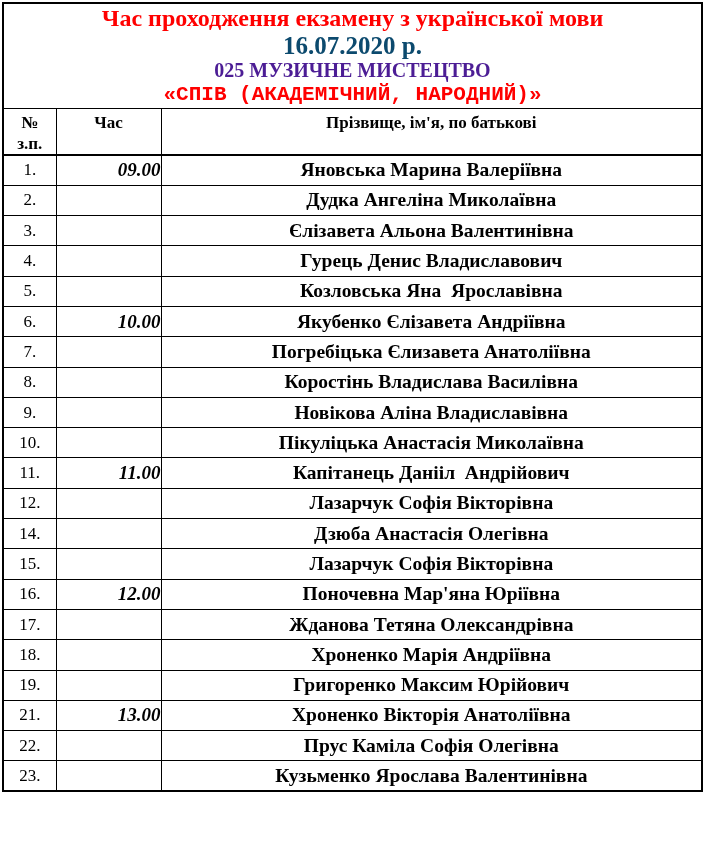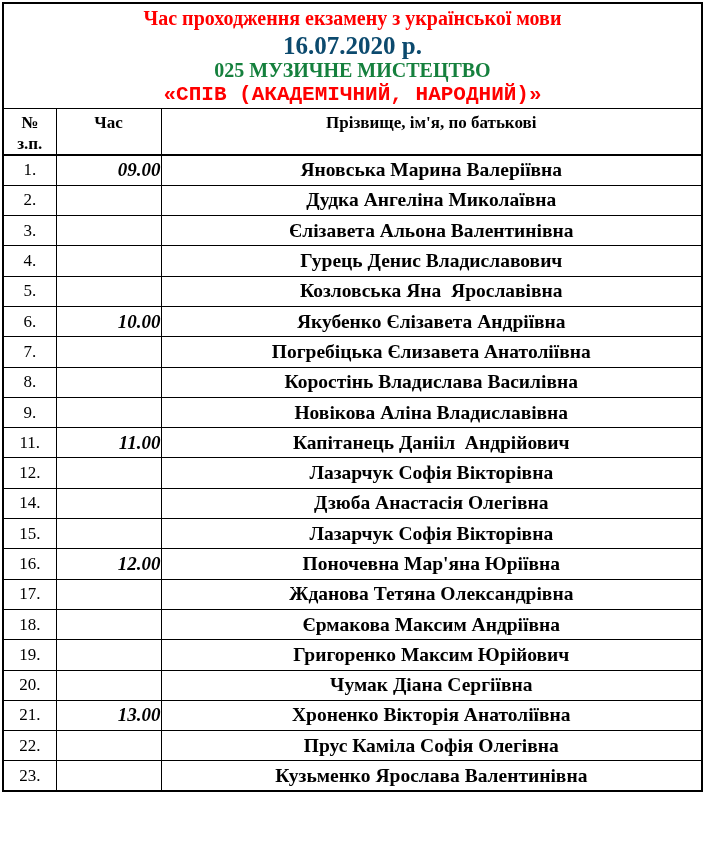--- a/index.html
+++ b/index.html
@@ -37,21 +37,21 @@
 
   
   .title-cell {
     border-bottom: 2px solid #000000;
     text-align: center;
     vertical-align: top;
     padding-top: 5px;
     height: 104px;
     font-weight: bold;
   }
-  .title-line-1 { font-size: 20px; line-height: 28px; }
+  .title-line-1 { font-size: 24px; line-height: 28px; }
   .title-line-2 { font-size: 25px; line-height: 27px; }
   .title-line-3 { font-size: 20px; line-height: 23px; }
   .title-line-4 { font-size: 21px; line-height: 25px; font-family: Liberation Mono, monospace; }
 
   
   tr.header-row { height: 45px; }
   tr.header-row th {
     border-bottom: 2px solid #000000;
     vertical-align: top;
     text-align: center;
@@ -94,21 +94,21 @@
     <colgroup>
       <col class="c-num">
       <col class="c-time">
       <col class="c-name">
     </colgroup>
     <thead>
       <tr>
         <td class="title-cell" colspan="3">
           <div class="title-line-1" style="color: rgb(255, 0, 0);">Час проходження екзамену з української мови</div>
           <div class="title-line-2" style="color: #0c4a6e;">16.07.2020 р.</div>
-          <div class="title-line-3" style="color: #15803d;">025 МУЗИЧНЕ МИСТЕЦТВО</div>
+          <div class="title-line-3" style="color: #4c1d95;">025 МУЗИЧНЕ МИСТЕЦТВО</div>
           <div class="title-line-4" style="color: rgb(255, 0, 0);">«СПІВ (АКАДЕМІЧНИЙ, НАРОДНИЙ)»</div>
         </td>
       </tr>
       <tr class="header-row">
         <th class="h-num">
           <div>№</div>
           <div>з.п.</div>
         </th>
         <th class="h-time">Час</th>
         <th class="h-name">Прізвище, ім'я, по батькові</th>
@@ -154,20 +154,25 @@
           <td class="num">8.</td>
           <td class="time"></td>
           <td class="name">Коростінь Владислава Василівна</td>
         </tr>
         <tr>
           <td class="num">9.</td>
           <td class="time"></td>
           <td class="name">Новікова Аліна Владиславівна</td>
         </tr>
         <tr>
+          <td class="num">10.</td>
+          <td class="time"></td>
+          <td class="name">Пікуліцька Анастасія Миколаївна</td>
+        </tr>
+        <tr>
           <td class="num">11.</td>
           <td class="time">11.00</td>
           <td class="name">Капітанець Данііл  Андрійович</td>
         </tr>
         <tr>
           <td class="num">12.</td>
           <td class="time"></td>
           <td class="name">Лазарчук Софія Вікторівна</td>
         </tr>
         <tr>
@@ -186,31 +191,26 @@
           <td class="name">Поночевна Мар'яна Юріївна</td>
         </tr>
         <tr>
           <td class="num">17.</td>
           <td class="time"></td>
           <td class="name">Жданова Тетяна Олександрівна</td>
         </tr>
         <tr>
           <td class="num">18.</td>
           <td class="time"></td>
-          <td class="name">Єрмакова Максим Андріївна</td>
+          <td class="name">Хроненко Марія Андріївна</td>
         </tr>
         <tr>
           <td class="num">19.</td>
           <td class="time"></td>
           <td class="name">Григоренко Максим Юрійович</td>
-        </tr>
-        <tr>
-          <td class="num">20.</td>
-          <td class="time"></td>
-          <td class="name">Чумак Діана Сергіївна</td>
         </tr>
         <tr>
           <td class="num">21.</td>
           <td class="time">13.00</td>
           <td class="name">Хроненко Вікторія Анатоліївна</td>
         </tr>
         <tr>
           <td class="num">22.</td>
           <td class="time"></td>
           <td class="name">Прус Каміла Софія Олегівна</td>

